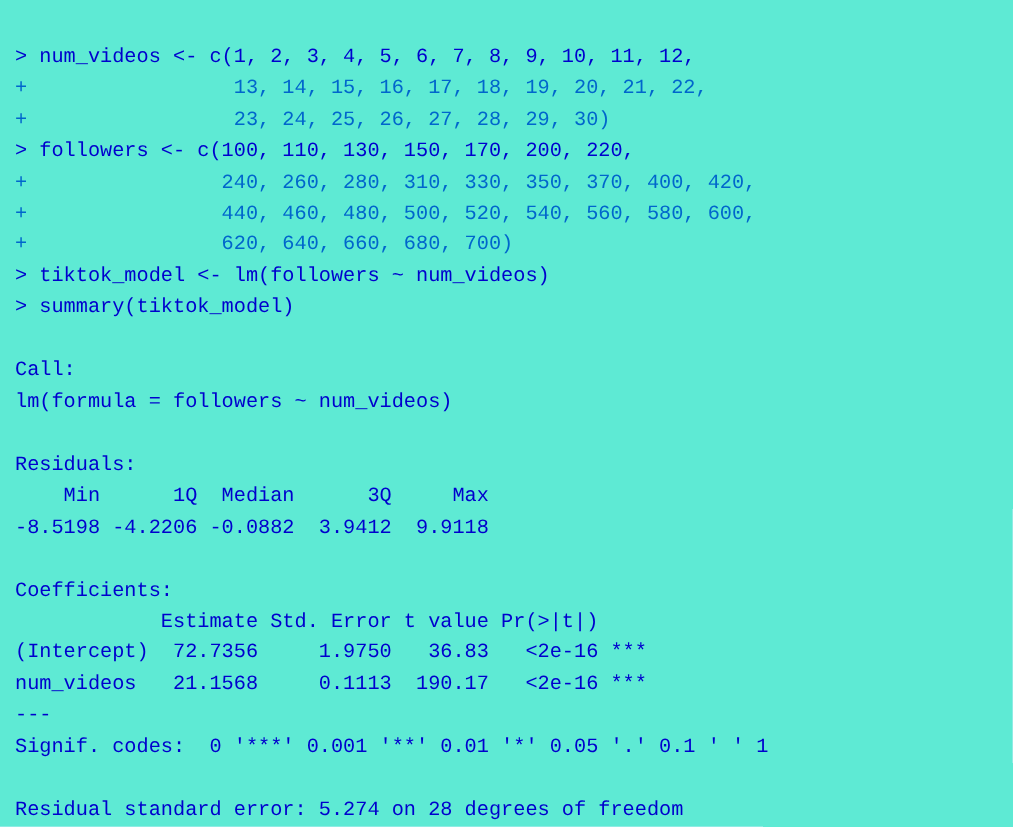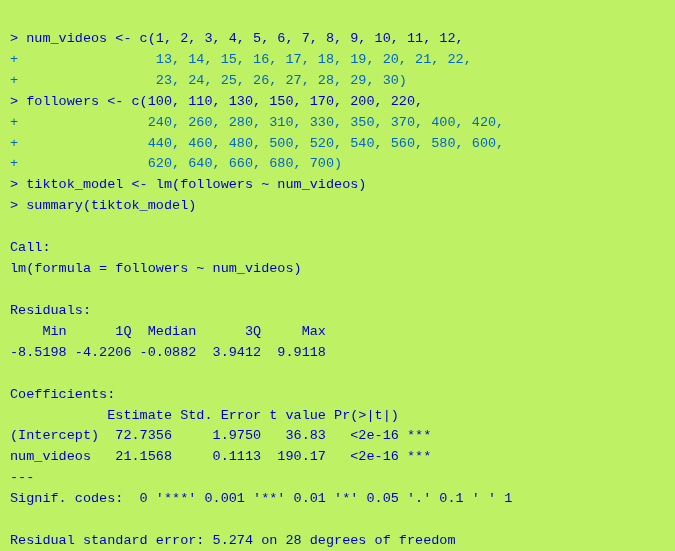--- a/index.html
+++ b/index.html
@@ -14,21 +14,21 @@
       background-color: #e0f0ff;
       font-family: 'Courier New', Courier, monospace;
       font-size: 13.5px;
       color: #0000cd;
       overflow: hidden;
     }
 
     .console {
       width: 675px;
       height: 551px;
-      background-color: #bef264;
+      background-color: #5eead4;
       padding: 8px 10px;
       line-height: 1.55;
       white-space: pre;
     }
 
     .line {
       display: block;
     }
   </style>
 </head>

